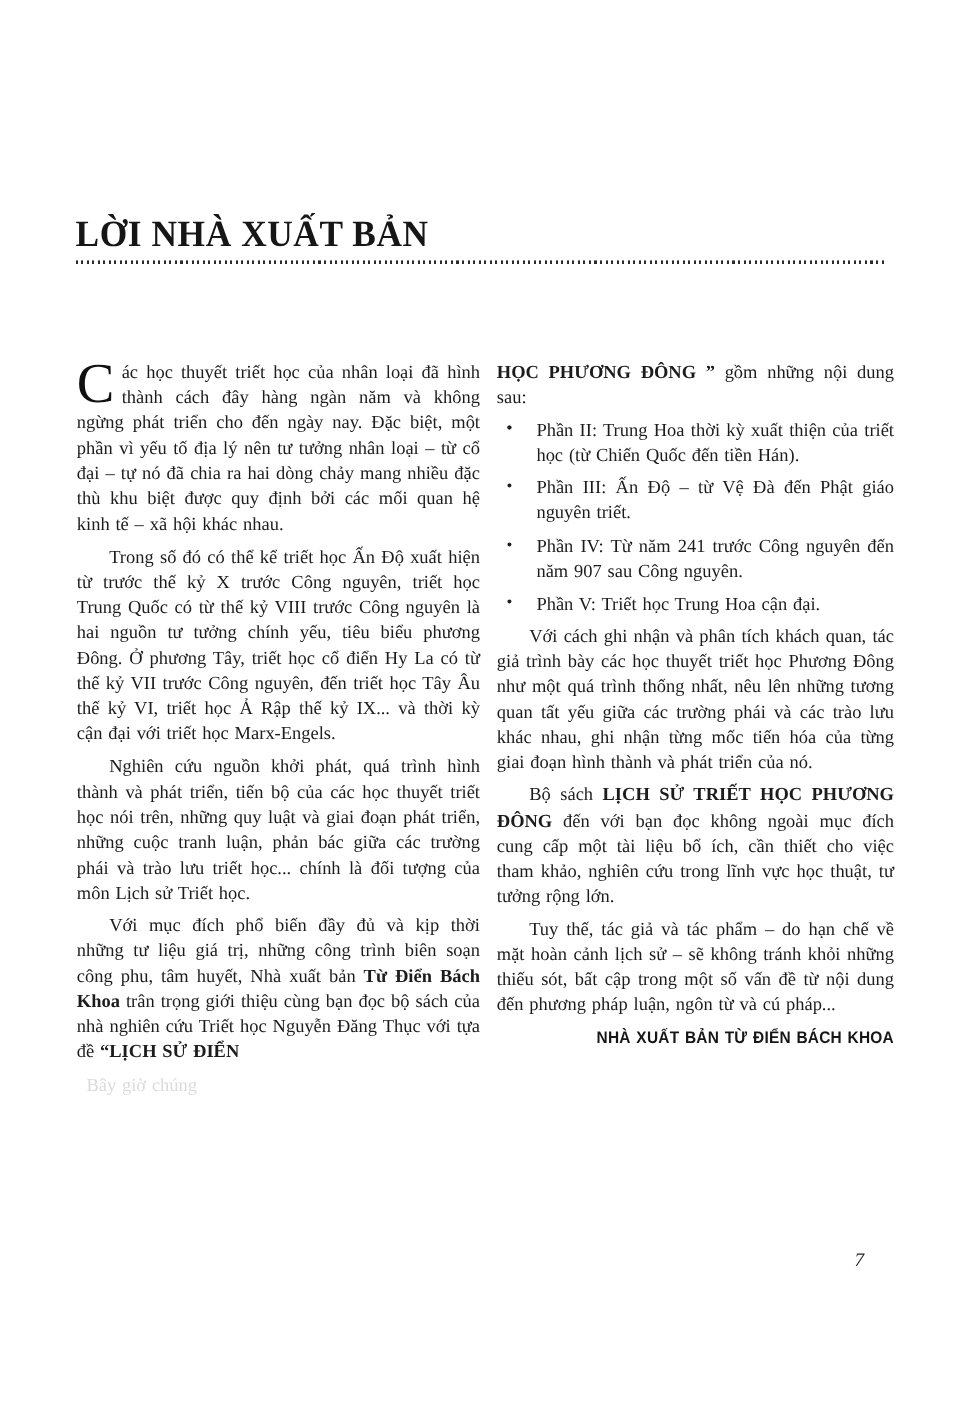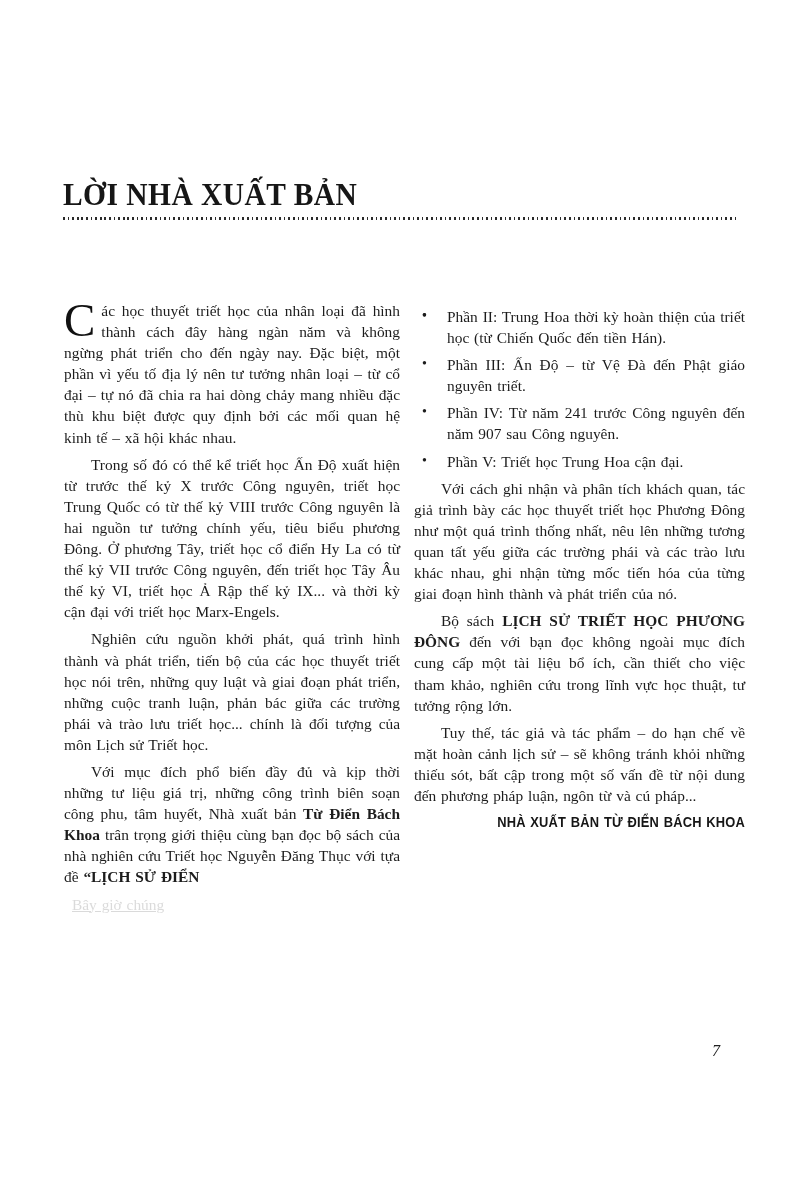--- a/index.html
+++ b/index.html
@@ -40,21 +40,21 @@
     font-size:47px; line-height:37px;
     padding:2px 6px 0 0;
     color:#111;
   }
   .b { font-weight:bold; }
   .bullets { list-style:none; margin:2px 0 6px 0; padding:0; }
   .bullets li { position:relative; padding-left:33px; margin-bottom:6px; }
   .dot { position:absolute; left:8px; top:-1px; font-size:14px; }
   .ghost {
     margin-top:5px; text-indent:8px;
-    color:#8f8f8f; opacity:0.32; filter:blur(0.6px);text-decoration:underline;
+    color:#8f8f8f; opacity:0.32; filter:blur(0.6px);
   }
   .signature {
     margin-top:3px; text-align:right;
     font-family:"Liberation Sans","DejaVu Sans",sans-serif;
     font-weight:bold; font-size:14px; letter-spacing:0.2px;
     transform:scaleX(0.92); transform-origin:100% 50%;
     color:#161616;
   }
   .page-number {
     position:absolute; left:712px; top:1042px;
@@ -73,24 +73,25 @@
 
     <div class="col col-left">
       <p class="p"><span class="dropcap">C</span><span>ác học thuyết triết học của nhân loại đã hình thành cách đây hàng ngàn năm và không ngừng phát triển cho đến ngày nay. Đặc biệt, một phần vì yếu tố địa lý nên tư tưởng nhân loại – từ cổ đại – tự nó đã chia ra hai dòng chảy mang nhiều đặc thù khu biệt được quy định bởi các mối quan hệ kinh tế – xã hội khác nhau.</span></p>
       <p class="p indent"><span>Trong số đó có thể kể triết học Ấn Độ xuất hiện từ trước thế kỷ X trước Công nguyên, triết học Trung Quốc có từ thế kỷ VIII trước Công nguyên là hai nguồn tư tưởng chính yếu, tiêu biểu phương Đông. Ở phương Tây, triết học cổ điển Hy La có từ thế kỷ VII trước Công nguyên, đến triết học Tây Âu thế kỷ VI, triết học Ả Rập thế kỷ IX... và thời kỳ cận đại với triết học Marx-Engels.</span></p>
       <p class="p indent"><span>Nghiên cứu nguồn khởi phát, quá trình hình thành và phát triển, tiến bộ của các học thuyết triết học nói trên, những quy luật và giai đoạn phát triển, những cuộc tranh luận, phản bác giữa các trường phái và trào lưu triết học... chính là đối tượng của môn Lịch sử Triết học.</span></p>
       <p class="p indent"><span>Với mục đích phổ biến đầy đủ và kịp thời những tư liệu giá trị, những công trình biên soạn công phu, tâm huyết, Nhà xuất bản </span><span class="b">Từ Điển Bách Khoa</span><span> trân trọng giới thiệu cùng bạn đọc bộ sách của nhà nghiên cứu Triết học Nguyễn Đăng Thục với tựa đề </span><span class="b">“LỊCH SỬ ĐIỂN</span></p>
       <p class="ghost">Bây giờ chúng</p>
     </div>
 
     <div class="col col-right">
+      <p class="p"><span class="b">HỌC PHƯƠNG ĐÔNG ”</span><span> gồm những nội dung sau:</span></p>
 
       <ul class="bullets">
         <li><span class="dot">•</span></li>
-        <li><span class="dot">•</span><span>Phần II: Trung Hoa thời kỳ hoàn thiện của triết học (từ Chiến Quốc đến tiền Hán).</span></li>
+        <li><span class="dot">•</span><span>Phần II: Trung Hoa thời kỳ xuất thiện của triết học (từ Chiến Quốc đến tiền Hán).</span></li>
         <li><span class="dot">•</span><span>Phần III: Ấn Độ – từ Vệ Đà đến Phật giáo nguyên triết.</span></li>
         <li><span class="dot">•</span><span>Phần IV: Từ năm 241 trước Công nguyên đến năm 907 sau Công nguyên.</span></li>
         <li><span class="dot">•</span><span>Phần V: Triết học Trung Hoa cận đại.</span></li>
       </ul>
 
       <p class="p indent"><span>Với cách ghi nhận và phân tích khách quan, tác giả trình bày các học thuyết triết học Phương Đông như một quá trình thống nhất, nêu lên những tương quan tất yếu giữa các trường phái và các trào lưu khác nhau, ghi nhận từng mốc tiến hóa của từng giai đoạn hình thành và phát triển của nó.</span></p>
       <p class="p indent"><span>Bộ sách </span><span class="b">LỊCH SỬ TRIẾT HỌC PHƯƠNG ĐÔNG</span><span> đến với bạn đọc không ngoài mục đích cung cấp một tài liệu bổ ích, cần thiết cho việc tham khảo, nghiên cứu trong lĩnh vực học thuật, tư tưởng rộng lớn.</span></p>
       <p class="p indent"><span>Tuy thế, tác giả và tác phẩm – do hạn chế về mặt hoàn cảnh lịch sử – sẽ không tránh khỏi những thiếu sót, bất cập trong một số vấn đề từ nội dung đến phương pháp luận, ngôn từ và cú pháp...</span></p>
       <p class="signature">NHÀ XUẤT BẢN TỪ ĐIỂN BÁCH KHOA</p>
     </div>

